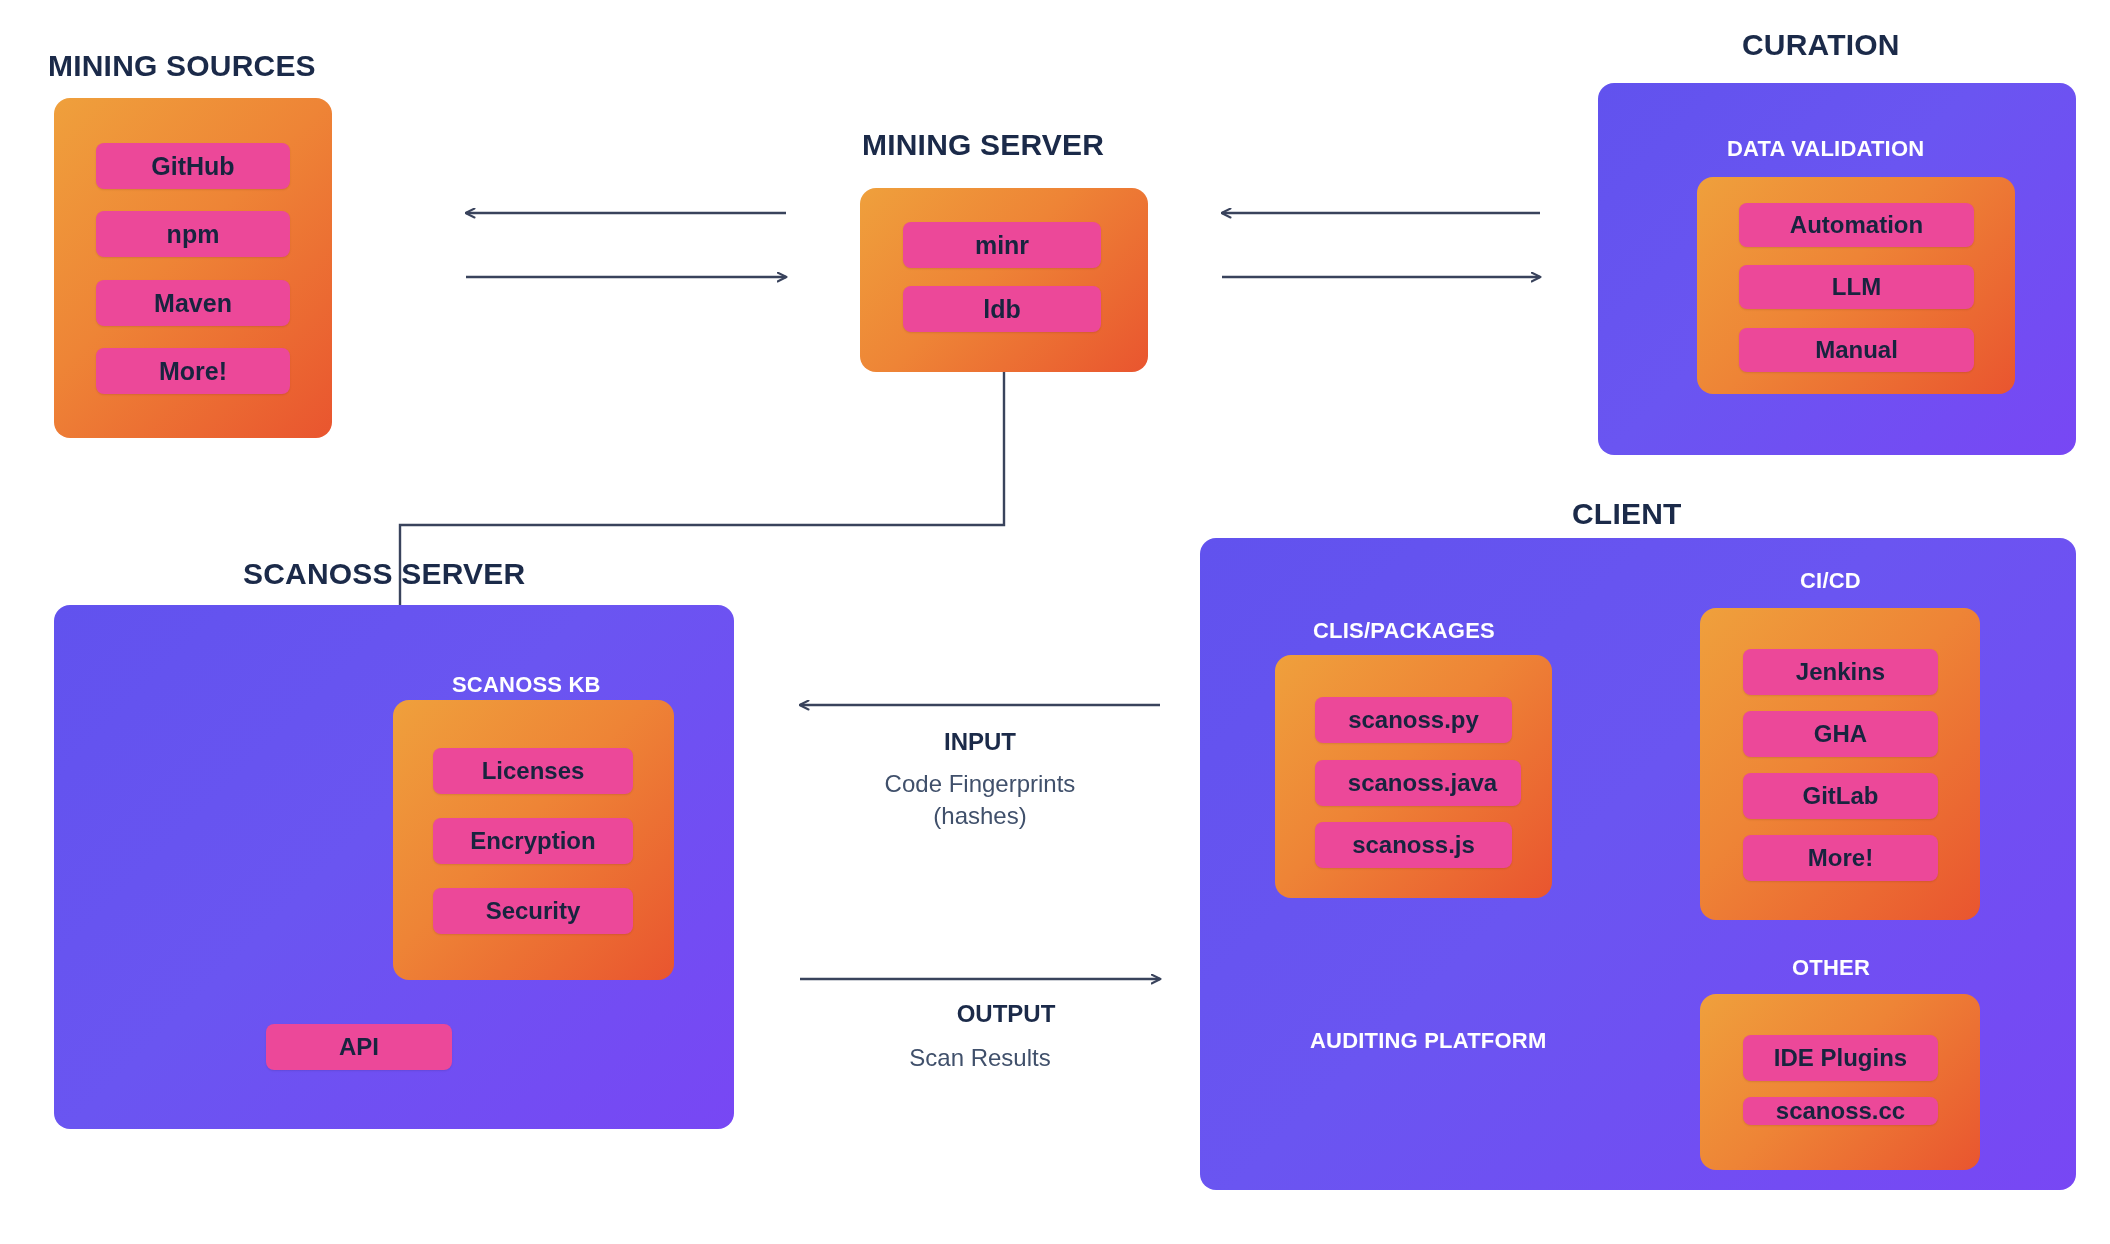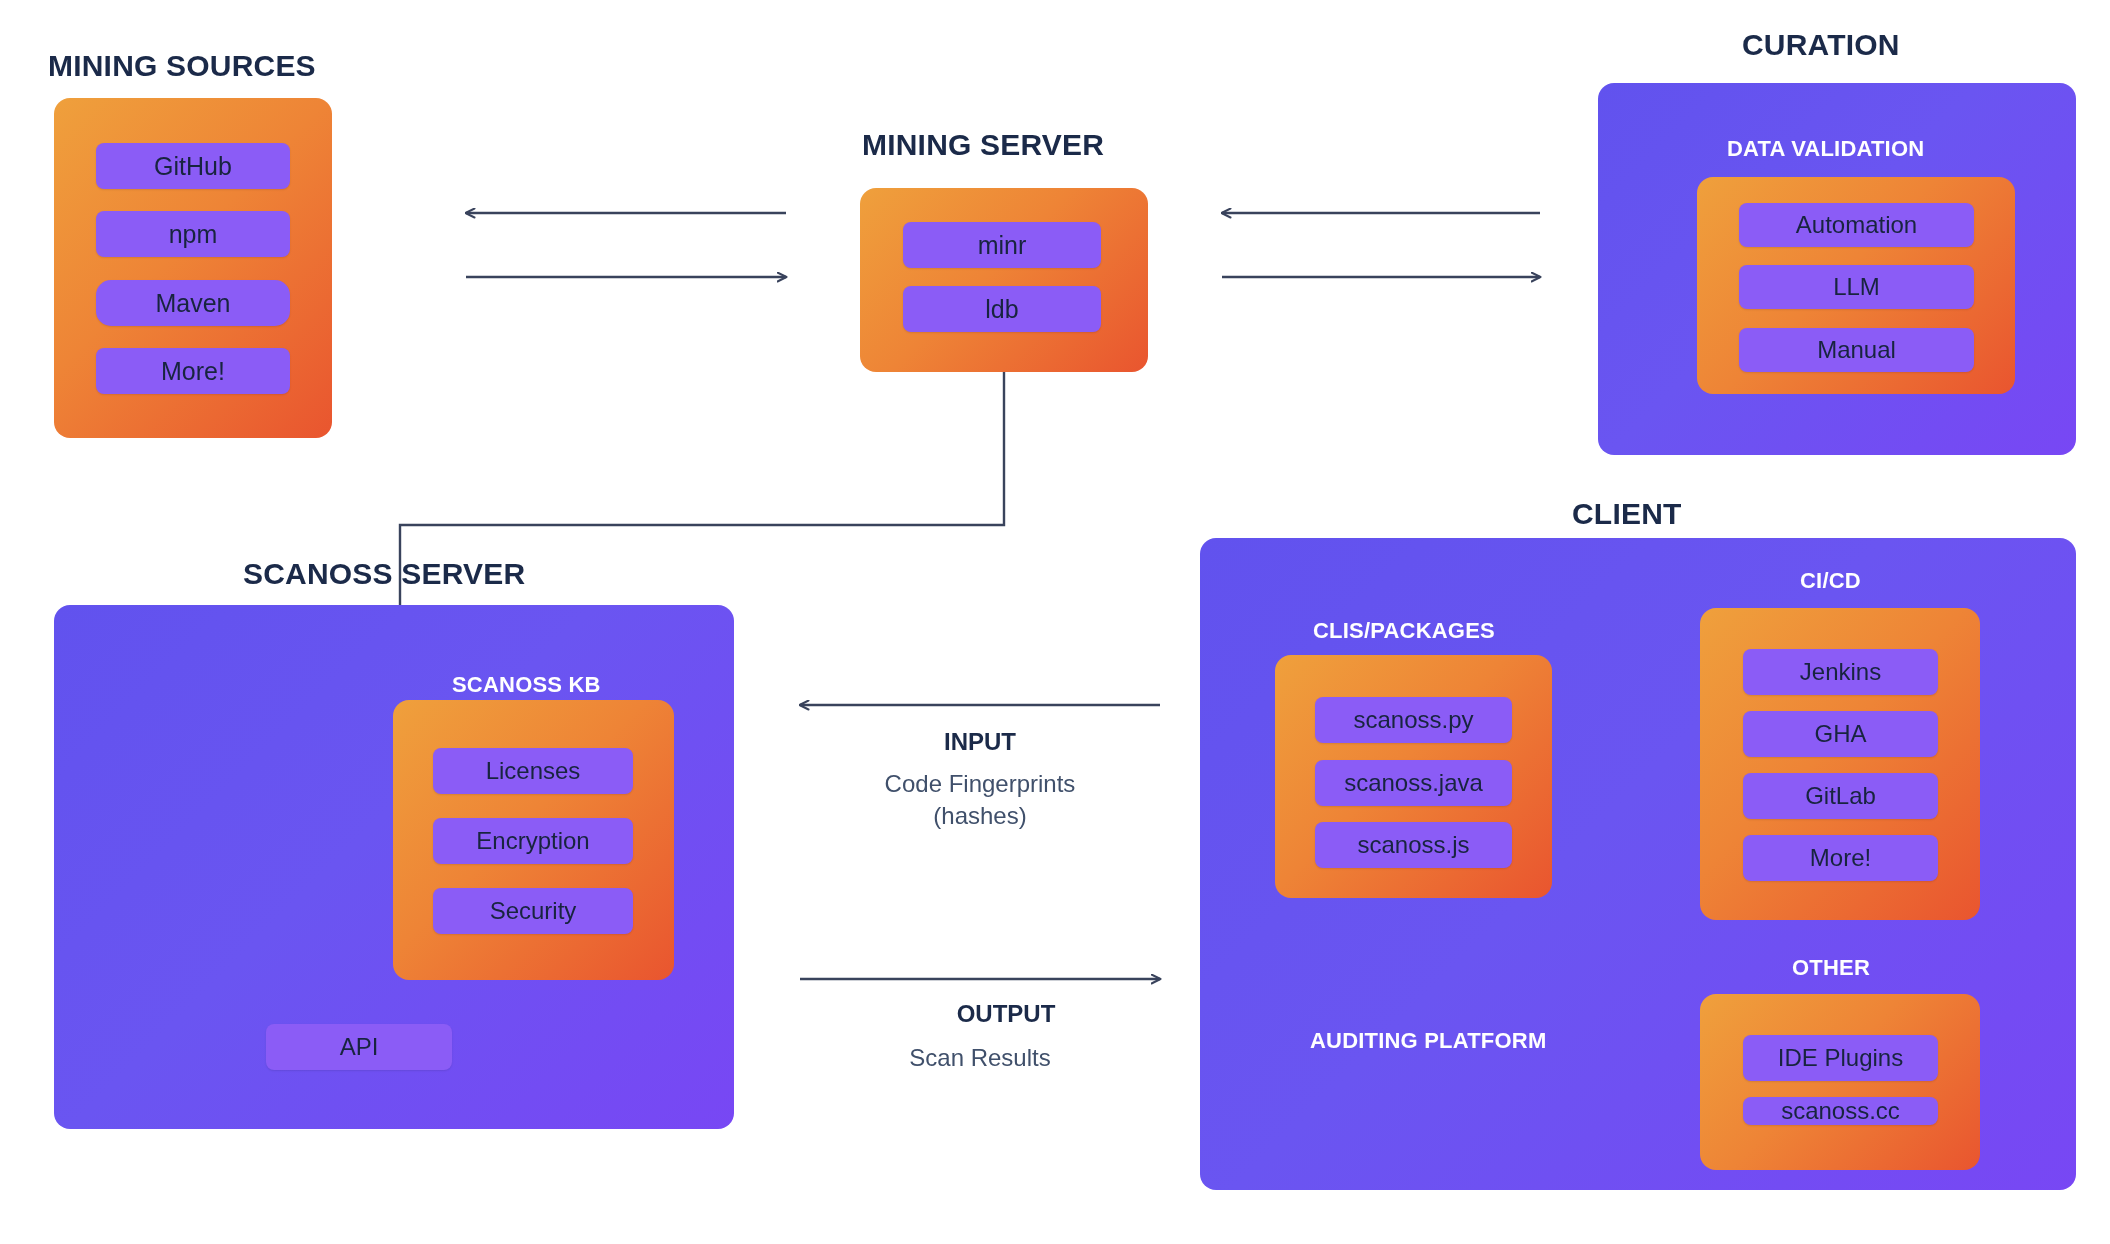--- a/index.html
+++ b/index.html
@@ -22,23 +22,23 @@
   .panel{position:absolute;border-radius:16px;}
   .panel.orange{
     background:linear-gradient(135deg,#EFA03C 0%,#EE8436 45%,#E9552F 100%);
   }
   .panel.purple{
     background:linear-gradient(135deg,#6152EE 0%,#6A55F1 45%,#7847F4 100%);
   }
 
   
   .chip{
-    position:absolute;background:#8b5cf6;border-radius:8px;
+    position:absolute;background:#ec4899;border-radius:8px;
     display:flex;align-items:center;justify-content:center;
-    color:#18243F;font-weight:normal;white-space:nowrap;
+    color:#18243F;font-weight:bold;white-space:nowrap;
     box-shadow:0 1px 2px rgba(0,0,0,.10);
     text-align:right;
   }
   .chip.s24{font-size:24px;}
   .chip.s25{font-size:25px;}
 
   
   .flow-title{
     position:absolute;font-size:24px;font-weight:bold;color:#1B2A49;
     text-align:center;white-space:nowrap;
@@ -94,21 +94,21 @@
       <path d="M367,1020 L367,849 L330,849" marker-end="url(#ah-light)"></path>
     </g>
   </svg>
 
   <div class="caption lg" style="left:48px;top:49px;">MINING SOURCES</div>
 
   <div class="panel orange" style="left:54px;top:98px;width:278px;height:340px;"></div>
 
   <div class="chip s25" style="left:96px;top:143px;width:194px;height:46px;">GitHub</div>
   <div class="chip s25" style="left:96px;top:211px;width:194px;height:46px;">npm</div>
-  <div class="chip s25" style="left:96px;top:280px;width:194px;height:46px;border-radius:15px;">Maven</div>
+  <div class="chip s25" style="left:96px;top:280px;width:194px;height:46px;">Maven</div>
   <div class="chip s25" style="left:96px;top:348px;width:194px;height:46px;">More!</div>
 
   <div class="caption lg" style="left:862px;top:128px;">MINING SERVER</div>
 
   <div class="panel orange" style="left:860px;top:188px;width:288px;height:184px;"></div>
 
   <div class="chip s25" style="left:903px;top:222px;width:198px;height:46px;">minr</div>
   <div class="chip s25" style="left:903px;top:286px;width:198px;height:46px;">ldb</div>
 
   <div class="caption lg" style="left:1742px;top:28px;">CURATION</div>
@@ -147,21 +147,21 @@
 
   <div class="caption lg" style="left:1572px;top:497px;">CLIENT</div>
 
   <div class="panel purple" style="left:1200px;top:538px;width:876px;height:652px;"></div>
 
   <div class="caption white" style="left:1313px;top:618px;">CLIS/PACKAGES</div>
 
   <div class="panel orange" style="left:1275px;top:655px;width:277px;height:243px;"></div>
 
   <div class="chip s24" style="left:1315px;top:697px;width:197px;height:46px;">scanoss.py</div>
-  <div class="chip s24" style="left:1315px;top:760px;width:197px;height:46px;">scanoss.java</div>
+  <div class="chip s24" style="left:1315px;top:760px;width:197px;height:46px;padding-left:9px;">scanoss.java</div>
   <div class="chip s24" style="left:1315px;top:822px;width:197px;height:46px;">scanoss.js</div>
 
   <div class="caption white" style="left:1800px;top:568px;">CI/CD</div>
 
   <div class="panel orange" style="left:1700px;top:608px;width:280px;height:312px;"></div>
 
   <div class="chip s24" style="left:1743px;top:649px;width:195px;height:46px;">Jenkins</div>
   <div class="chip s24" style="left:1743px;top:711px;width:195px;height:46px;">GHA</div>
   <div class="chip s24" style="left:1743px;top:773px;width:195px;height:46px;">GitLab</div>
   <div class="chip s24" style="left:1743px;top:835px;width:195px;height:46px;">More!</div>

